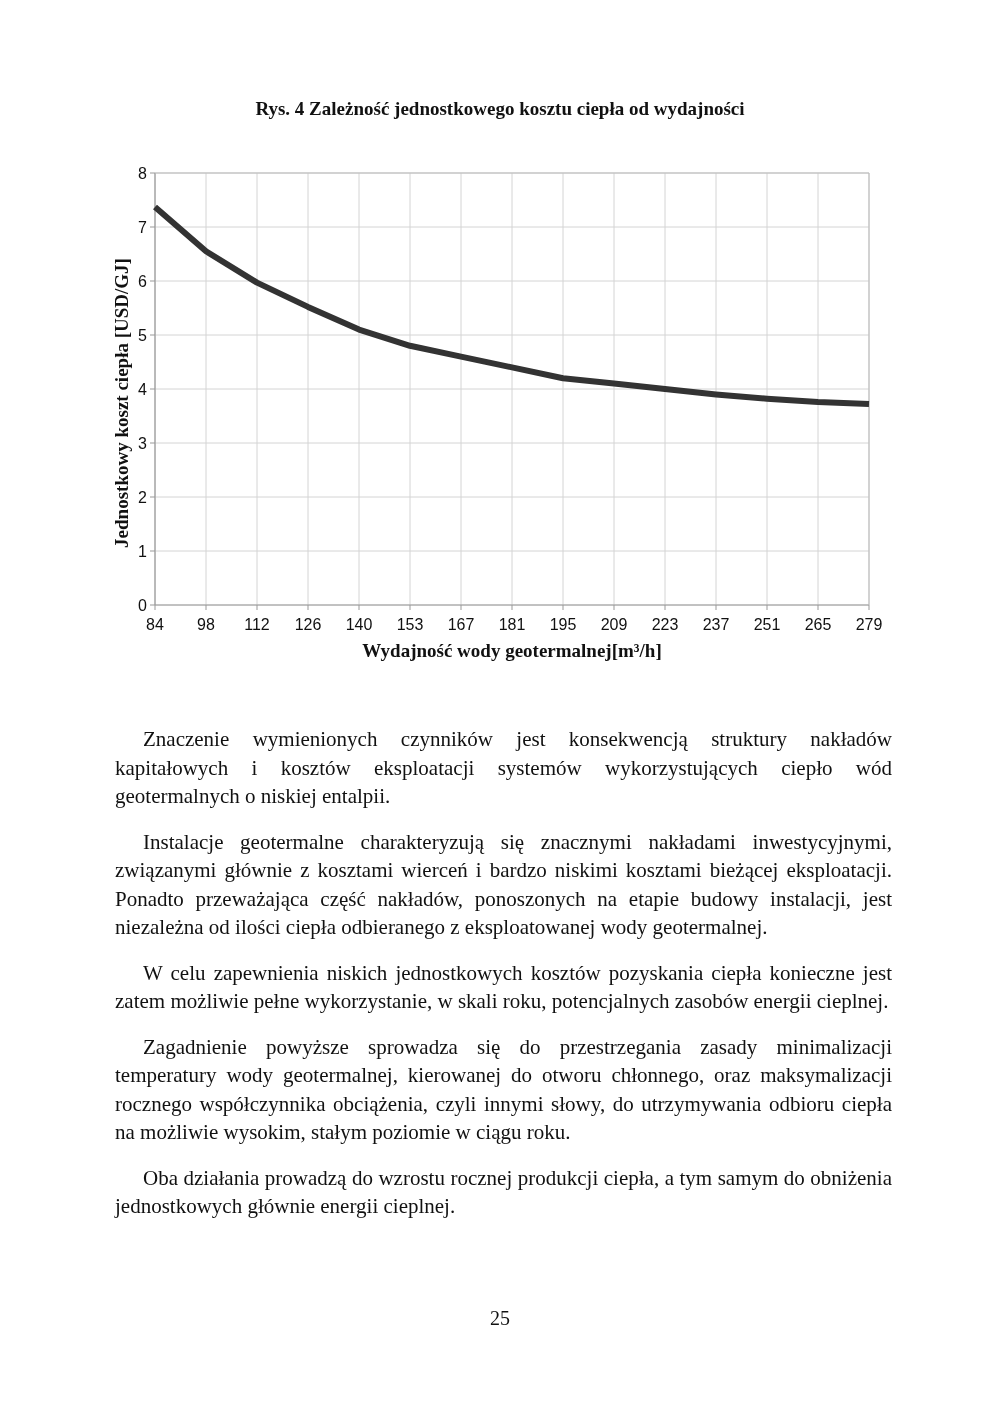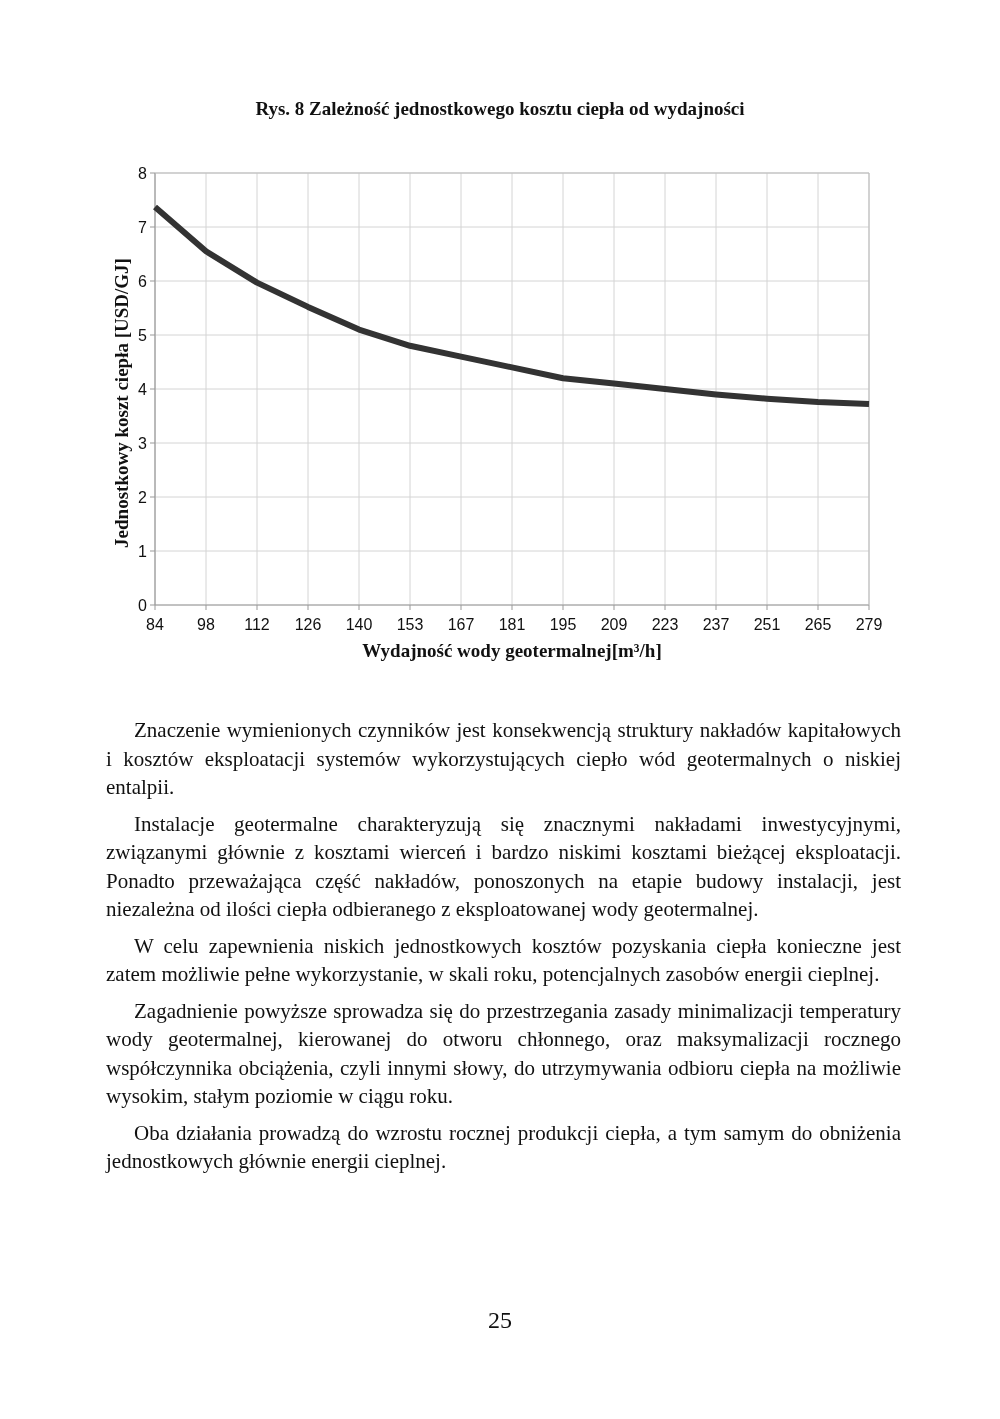--- a/index.html
+++ b/index.html
@@ -3,27 +3,27 @@
 <meta charset="utf-8">
 <style>
   html, body { margin: 0; padding: 0; background: #ffffff; }
   body { width: 1000px; height: 1419px; position: relative; overflow: hidden; font-family: "Liberation Serif", serif; color: #111; }
   #fig-title { position: absolute; top: 98px; left: 0; width: 1000px; text-align: center; font-weight: bold; font-size: 19px; font-family: "Liberation Serif", serif; }
   #chart { position: absolute; left: 0; top: 150px; }
   #chart text { font-family: "Liberation Sans", sans-serif; }
   .tick { font-size: 16px; fill: #111; }
   .axis-title { font-family: "Liberation Serif", serif !important; font-weight: bold; font-size: 19px; fill: #111; }
   #body-text { position: absolute; left: 98px; top: 708px; width: 811px; font-size: 21px; line-height: 28.5px; text-align: justify; font-family: "Liberation Serif", serif; }
-  #body-text p { margin: 8px; text-indent: 28px; }
-  #page-number { position: absolute; top: 1307px; left: 0; width: 1000px; text-align: center; font-size: 24px; font-family: "Liberation Serif", serif; }
+  #body-text p { margin: 17px; text-indent: 28px; }
+  #page-number { position: absolute; top: 1307px; left: 0; width: 1000px; text-align: center; font-size: 20px; font-family: "Liberation Serif", serif; }
 </style>
 </head>
 <body>
 
-<div id="fig-title">Rys. 8 Zależność jednostkowego kosztu ciepła od wydajności</div>
+<div id="fig-title">Rys. 4 Zależność jednostkowego kosztu ciepła od wydajności</div>
 
 <svg id="chart" width="1000" height="520">
   <g id="grid">
       <line x1="155" x2="869" y1="455" y2="455" stroke="#d4d4d4" stroke-width="1"></line>
       <line x1="155" x2="869" y1="401" y2="401" stroke="#d4d4d4" stroke-width="1"></line>
       <line x1="155" x2="869" y1="347" y2="347" stroke="#d4d4d4" stroke-width="1"></line>
       <line x1="155" x2="869" y1="293" y2="293" stroke="#d4d4d4" stroke-width="1"></line>
       <line x1="155" x2="869" y1="239" y2="239" stroke="#d4d4d4" stroke-width="1"></line>
       <line x1="155" x2="869" y1="185" y2="185" stroke="#d4d4d4" stroke-width="1"></line>
       <line x1="155" x2="869" y1="131" y2="131" stroke="#d4d4d4" stroke-width="1"></line>

